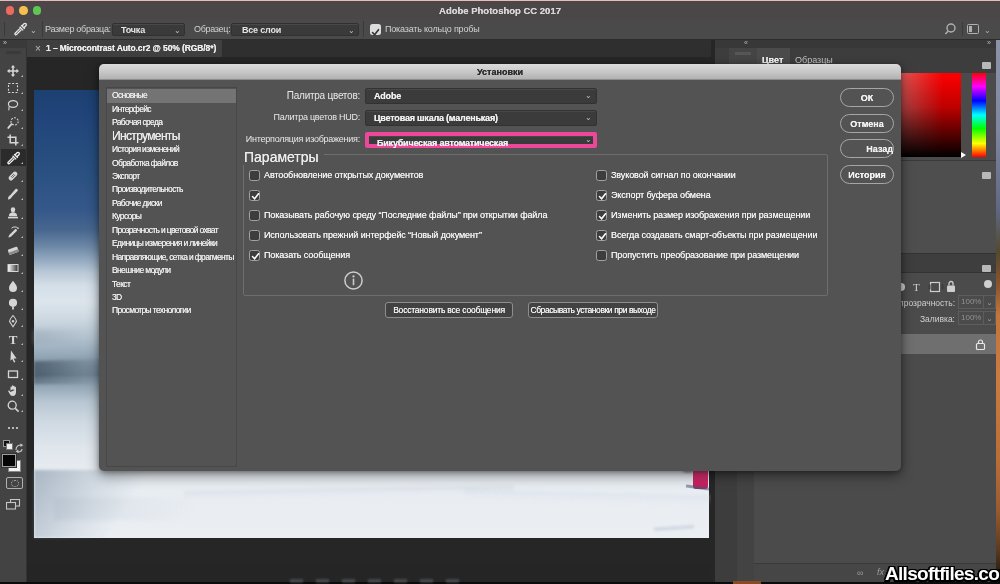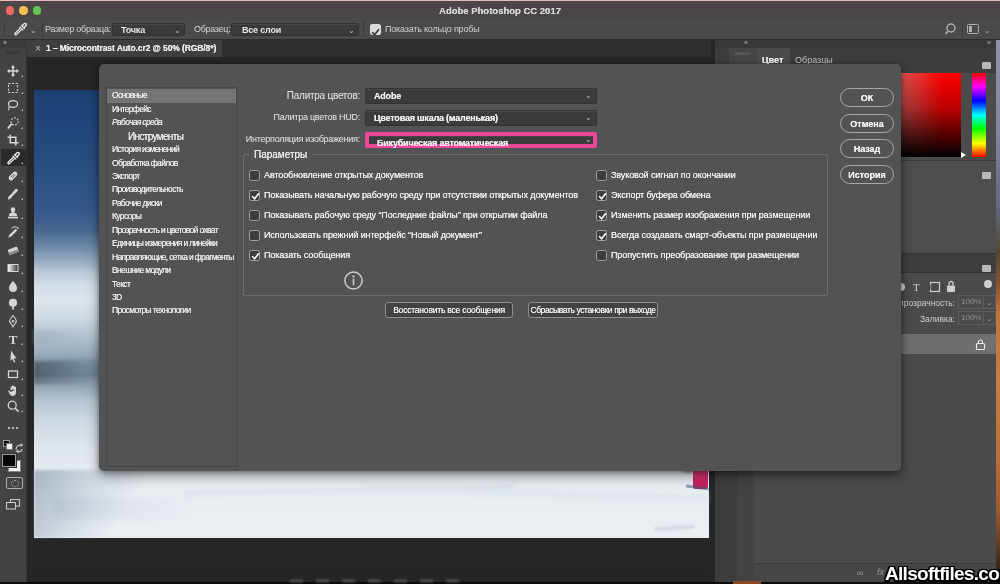--- a/index.html
+++ b/index.html
@@ -285,25 +285,26 @@
 </div>
 
 <div class="abs" style="left:27px;top:40px;width:684px;height:17px;background:#2f2f2f;">
  <div class="abs semib" style="left:0;top:0;width:195px;height:17px;background:#3f3f3f;color:#ececec;font-size:8.5px;font-weight:700;line-height:17px;">
    <span class="abs" style="left:8px;top:0;color:#9f9f9f;font-weight:400;font-size:10px;">×</span>
    <span class="abs" style="left:19px;top:0;white-space:nowrap;letter-spacing:-.1px;">1 – Microcontrast Auto.cr2 @ 50% (RGB/8*)</span>
  </div>
 </div>
 
 <div class="abs" style="left:99px;top:64px;width:802px;height:407px;border-radius:5px;background:#535353;box-shadow:0 5px 13px rgba(0,0,0,.40),0 1px 5px rgba(0,0,0,.35);z-index:40;">
+ <div class="abs semib" style="left:0;top:0;width:802px;height:16px;border-radius:5px 5px 0 0;background:linear-gradient(#dadada,#c6c6c6 55%,#b2b2b2);color:#2d2d2d;font-size:9px;font-weight:700;text-align:center;line-height:16px;border-bottom:1px solid #8e8e8e;box-sizing:border-box;">Установки</div>
  <div class="abs" style="left:7px;top:23px;width:131px;height:380px;border:1px solid #474747;box-sizing:border-box;">
 <div class="abs semib" style="left:0;top:1.2px;width:129px;height:13.4px;background:#747474;color:#ebebeb;font-size:8.5px;line-height:13.4px;padding-left:5px;box-sizing:border-box;white-space:nowrap;overflow:hidden;letter-spacing:-.65px;">Основные</div>
 <div class="abs semib" style="left:0;top:14.6px;width:129px;height:13.4px;color:#ebebeb;font-size:8.5px;line-height:13.4px;padding-left:5px;box-sizing:border-box;white-space:nowrap;overflow:hidden;letter-spacing:-.65px;">Интерфейс</div>
-<div class="abs semib" style="left:0;top:28.1px;width:129px;height:13.4px;color:#ebebeb;font-size:8.5px;line-height:13.4px;padding-left:5px;box-sizing:border-box;white-space:nowrap;overflow:hidden;letter-spacing:-.65px;font-style:italic;">Рабочая среда</div>
-<div class="abs semib" style="left:0;top:41.5px;width:129px;height:13.4px;color:#ebebeb;font-size:10px;line-height:13.4px;padding-left:5px;box-sizing:border-box;white-space:nowrap;overflow:hidden;letter-spacing:-.65px;margin-left:16px;">Инструменты</div>
+<div class="abs semib" style="left:0;top:28.1px;width:129px;height:13.4px;color:#ebebeb;font-size:8.5px;line-height:13.4px;padding-left:5px;box-sizing:border-box;white-space:nowrap;overflow:hidden;letter-spacing:-.65px;">Рабочая среда</div>
+<div class="abs semib" style="left:0;top:41.5px;width:129px;height:13.4px;color:#ebebeb;font-size:12px;line-height:13.4px;padding-left:5px;box-sizing:border-box;white-space:nowrap;overflow:hidden;letter-spacing:-.65px;">Инструменты</div>
 <div class="abs semib" style="left:0;top:55.0px;width:129px;height:13.4px;color:#ebebeb;font-size:8.5px;line-height:13.4px;padding-left:5px;box-sizing:border-box;white-space:nowrap;overflow:hidden;letter-spacing:-.65px;">История изменений</div>
 <div class="abs semib" style="left:0;top:68.5px;width:129px;height:13.4px;color:#ebebeb;font-size:8.5px;line-height:13.4px;padding-left:5px;box-sizing:border-box;white-space:nowrap;overflow:hidden;letter-spacing:-.65px;">Обработка файлов</div>
 <div class="abs semib" style="left:0;top:81.9px;width:129px;height:13.4px;color:#ebebeb;font-size:8.5px;line-height:13.4px;padding-left:5px;box-sizing:border-box;white-space:nowrap;overflow:hidden;letter-spacing:-.65px;">Экспорт</div>
 <div class="abs semib" style="left:0;top:95.3px;width:129px;height:13.4px;color:#ebebeb;font-size:8.5px;line-height:13.4px;padding-left:5px;box-sizing:border-box;white-space:nowrap;overflow:hidden;letter-spacing:-.65px;">Производительность</div>
 <div class="abs semib" style="left:0;top:108.8px;width:129px;height:13.4px;color:#ebebeb;font-size:8.5px;line-height:13.4px;padding-left:5px;box-sizing:border-box;white-space:nowrap;overflow:hidden;letter-spacing:-.65px;">Рабочие диски</div>
 <div class="abs semib" style="left:0;top:122.2px;width:129px;height:13.4px;color:#ebebeb;font-size:8.5px;line-height:13.4px;padding-left:5px;box-sizing:border-box;white-space:nowrap;overflow:hidden;letter-spacing:-.65px;">Курсоры</div>
 <div class="abs semib" style="left:0;top:135.7px;width:129px;height:13.4px;color:#ebebeb;font-size:8.5px;line-height:13.4px;padding-left:5px;box-sizing:border-box;white-space:nowrap;overflow:hidden;letter-spacing:-.65px;">Прозрачность и цветовой охват</div>
 <div class="abs semib" style="left:0;top:149.1px;width:129px;height:13.4px;color:#ebebeb;font-size:8.5px;line-height:13.4px;padding-left:5px;box-sizing:border-box;white-space:nowrap;overflow:hidden;letter-spacing:-.65px;">Единицы измерения и линейки</div>
 <div class="abs semib" style="left:0;top:162.6px;width:129px;height:13.4px;color:#ebebeb;font-size:8.5px;line-height:13.4px;padding-left:5px;box-sizing:border-box;white-space:nowrap;overflow:hidden;letter-spacing:-.65px;">Направляющие, сетка и фрагменты</div>
 <div class="abs semib" style="left:0;top:176.0px;width:129px;height:13.4px;color:#ebebeb;font-size:8.5px;line-height:13.4px;padding-left:5px;box-sizing:border-box;white-space:nowrap;overflow:hidden;letter-spacing:-.65px;">Внешние модули</div>
@@ -315,29 +316,28 @@
 <div class="abs semib" style="left:266px;top:23.5px;width:232px;height:16px;background:#3b3b3b;border:1px solid #323232;border-radius:2px;box-shadow:inset 0 1px 0 rgba(255,255,255,.07);color:#efefef;font-size:9px;font-weight:700;line-height:15px;padding-left:8px;box-sizing:border-box;letter-spacing:-.2px;">Adobe</div>
 <div class="abs" style="left:486px;top:26.5px;color:#c0c0c0;font-size:8px;">⌄</div>
 <div class="abs" style="right:541px;top:47.5px;color:#e8e8e8;font-size:9px;letter-spacing:-.25px;white-space:nowrap;">Палитра цветов HUD:</div>
 <div class="abs semib" style="left:266px;top:45.5px;width:232px;height:16px;background:#3b3b3b;border:1px solid #323232;border-radius:2px;box-shadow:inset 0 1px 0 rgba(255,255,255,.07);color:#efefef;font-size:9px;font-weight:700;line-height:15px;padding-left:8px;box-sizing:border-box;letter-spacing:-.2px;">Цветовая шкала (маленькая)</div>
 <div class="abs" style="left:486px;top:48.5px;color:#c0c0c0;font-size:8px;">⌄</div>
 <div class="abs" style="right:541px;top:70px;color:#e8e8e8;font-size:9px;letter-spacing:-.25px;white-space:nowrap;">Интерполяция изображения:</div>
 <div class="abs semib" style="left:266px;top:68px;width:232px;height:16px;background:#3b3b3b;border:4px solid #ec4899;border-radius:2px;box-shadow:inset 0 1px 0 rgba(255,255,255,.07);color:#efefef;font-size:9px;font-weight:700;line-height:15px;padding-left:8px;box-sizing:border-box;letter-spacing:-.2px;">Бикубическая автоматическая</div>
 <div class="abs" style="left:486px;top:71px;color:#c0c0c0;font-size:8px;">⌄</div>
 
  <div class="abs" style="left:144px;top:90px;width:585px;height:142px;border:1px solid #6e6e6e;border-radius:2px;box-sizing:border-box;"></div>
- <div class="abs semib" style="left:150px;top:84.5px;background:#535353;padding:0 5px;color:#ececec;font-size:10px;">Параметры</div>
+ <div class="abs semib" style="left:140px;top:84.5px;background:#535353;padding:0 5px;color:#ececec;font-size:14px;">Параметры</div>
 <div class="abs" style="left:150px;top:106px;width:11px;height:11px;border:1px solid #a2a2a2;border-radius:2.5px;background:#3d3d3d;box-sizing:border-box;"></div>
 <div class="abs semib" style="left:165px;top:105.5px;color:#f2f2f2;font-size:9px;white-space:nowrap;letter-spacing:-.1px;">Автообновление открытых документов</div>
 <div class="abs" style="left:150px;top:126px;width:11px;height:11px;border:1px solid #a2a2a2;border-radius:2.5px;background:#3d3d3d;box-sizing:border-box;">
       <svg width="9" height="9" viewBox="0 0 9 9" style="position:absolute;left:0.5px;top:0.5px">
         <path d="M1.5 4.6 L3.6 6.8 L7.5 1.7" stroke="#fff" stroke-width="1.5" fill="none" stroke-linecap="round"></path>
       </svg>
     </div>
-<div class="abs semib" style="left:165px;top:125.5px;color:#f2f2f2;font-size:9px;white-space:nowrap;letter-spacing:-.1px;">Показывать начальную рабочую среду при отсутствии открытых документов</div>
 <div class="abs" style="left:150px;top:146px;width:11px;height:11px;border:1px solid #a2a2a2;border-radius:2.5px;background:#3d3d3d;box-sizing:border-box;"></div>
 <div class="abs semib" style="left:165px;top:145.5px;color:#f2f2f2;font-size:9px;white-space:nowrap;letter-spacing:-.1px;">Показывать рабочую среду “Последние файлы” при открытии файла</div>
 <div class="abs" style="left:150px;top:166px;width:11px;height:11px;border:1px solid #a2a2a2;border-radius:2.5px;background:#3d3d3d;box-sizing:border-box;"></div>
 <div class="abs semib" style="left:165px;top:165.5px;color:#f2f2f2;font-size:9px;white-space:nowrap;letter-spacing:-.1px;">Использовать прежний интерфейс “Новый документ”</div>
 <div class="abs" style="left:150px;top:186px;width:11px;height:11px;border:1px solid #a2a2a2;border-radius:2.5px;background:#3d3d3d;box-sizing:border-box;">
       <svg width="9" height="9" viewBox="0 0 9 9" style="position:absolute;left:0.5px;top:0.5px">
         <path d="M1.5 4.6 L3.6 6.8 L7.5 1.7" stroke="#fff" stroke-width="1.5" fill="none" stroke-linecap="round"></path>
       </svg>
     </div>
 <div class="abs semib" style="left:165px;top:185.5px;color:#f2f2f2;font-size:9px;white-space:nowrap;letter-spacing:-.1px;">Показать сообщения</div>
@@ -363,18 +363,18 @@
 <div class="abs semib" style="left:512px;top:165.5px;color:#f2f2f2;font-size:9px;white-space:nowrap;letter-spacing:-.1px;">Всегда создавать смарт-объекты при размещении</div>
 <div class="abs" style="left:497px;top:186px;width:11px;height:11px;border:1px solid #a2a2a2;border-radius:2.5px;background:#3d3d3d;box-sizing:border-box;"></div>
 <div class="abs semib" style="left:512px;top:185.5px;color:#f2f2f2;font-size:9px;white-space:nowrap;letter-spacing:-.1px;">Пропустить преобразование при размещении</div>
  <div class="abs" style="left:245px;top:206.5px;width:19px;height:19px;"><svg width="19" height="19" viewBox="0 0 19 19">
         <circle cx="9.5" cy="9.5" r="8.6" stroke="#cecece" stroke-width="1.5" fill="none"></circle>
         <circle cx="9.5" cy="5.4" r="1.15" fill="#c9c9c9"></circle>
         <rect x="8.7" y="7.6" width="1.6" height="6.6" fill="#c9c9c9"></rect>
       </svg></div>
 <div class="abs semib" style="left:741px;top:24px;width:54px;height:19px;border:1px solid #a6a6a6;border-radius:10px;color:#f2f2f2;font-size:9px;font-weight:700;text-align:center;line-height:18px;box-sizing:border-box;">ОК</div>
 <div class="abs semib" style="left:741px;top:49.5px;width:54px;height:19px;border:1px solid #a6a6a6;border-radius:10px;color:#f2f2f2;font-size:9px;font-weight:700;text-align:center;line-height:18px;box-sizing:border-box;">Отмена</div>
-<div class="abs semib" style="left:741px;top:75px;width:54px;height:19px;border:1px solid #a6a6a6;border-radius:10px;color:#f2f2f2;font-size:9px;font-weight:700;text-align:center;line-height:18px;box-sizing:border-box;">Назад</div>
+<div class="abs semib" style="left:741px;top:75px;width:54px;height:19px;border:1px solid #a6a6a6;border-radius:10px;color:#f2f2f2;font-size:9px;font-weight:700;text-align:right;line-height:18px;box-sizing:border-box;">Назад</div>
 <div class="abs semib" style="left:741px;top:100.5px;width:54px;height:19px;border:1px solid #a6a6a6;border-radius:10px;color:#f2f2f2;font-size:9px;font-weight:700;text-align:center;line-height:18px;box-sizing:border-box;">История</div>
 
  <div class="abs semib" style="left:286px;top:238px;width:128px;height:16px;background:#424242;border:1px solid #8e8e8e;border-radius:3px;color:#f2f2f2;font-size:8.5px;text-align:center;line-height:14px;box-sizing:border-box;letter-spacing:-.2px;white-space:nowrap;">Восстановить все сообщения</div>
  <div class="abs semib" style="left:429px;top:238px;width:130px;height:16px;background:#424242;border:1px solid #8e8e8e;border-radius:3px;color:#f2f2f2;font-size:8.5px;text-align:center;line-height:14px;box-sizing:border-box;letter-spacing:-.4px;white-space:nowrap;">Сбрасывать установки при выходе</div>
 </div>
 
 </body></html>

